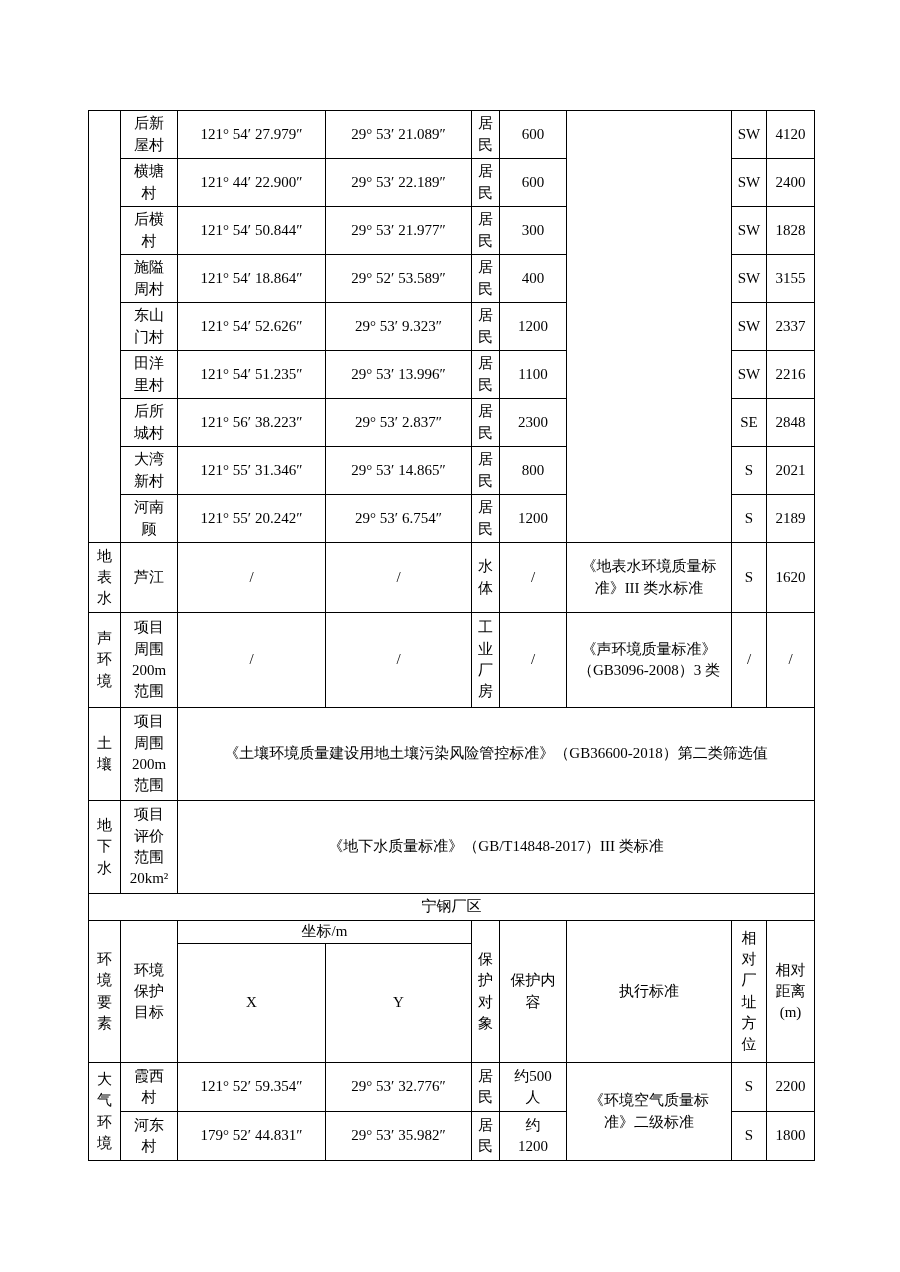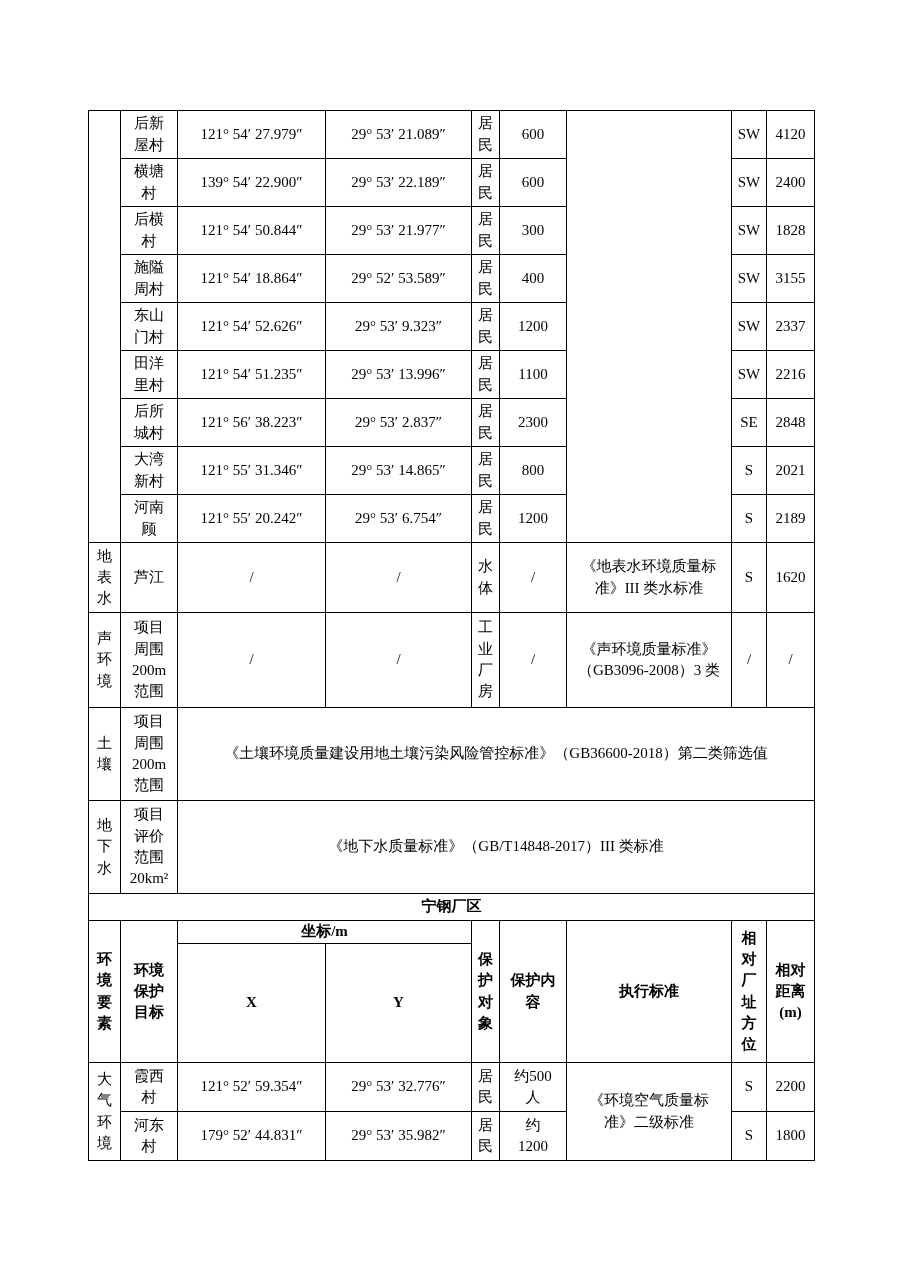--- a/index.html
+++ b/index.html
@@ -26,21 +26,21 @@
   table.epb td {
     border: 1px solid #000000;
     text-align: center;
     vertical-align: middle;
     font-size: 15px;
     line-height: 1.42;
     padding: 0 2px;
     white-space: pre-line;
     overflow: hidden;
   }
-  td.bold { font-weight: bold; }
+  td.bold { font-weight: normal; }
   tr.h48 { height: 48px; }
   tr.h70 { height: 70px; }
   tr.h95 { height: 95px; }
   tr.h93 { height: 93px; }
   tr.h27 { height: 27px; }
   tr.h23 { height: 23px; }
   tr.h119 { height: 119px; }
   tr.h49 { height: 49px; }
 </style>
 </head>
@@ -70,21 +70,21 @@
         <td>居
 民</td>
         <td>600</td>
         <td rowspan="9"></td>
         <td>SW</td>
         <td>4120</td>
       </tr>
       <tr class="h48">
         <td>横塘
 村</td>
-        <td>139° 54′ 22.900″</td>
+        <td>121° 44′ 22.900″</td>
         <td>29° 53′ 22.189″</td>
         <td>居
 民</td>
         <td>600</td>
         <td>SW</td>
         <td>2400</td>
       </tr>
       <tr class="h48">
         <td>后横
 村</td>

